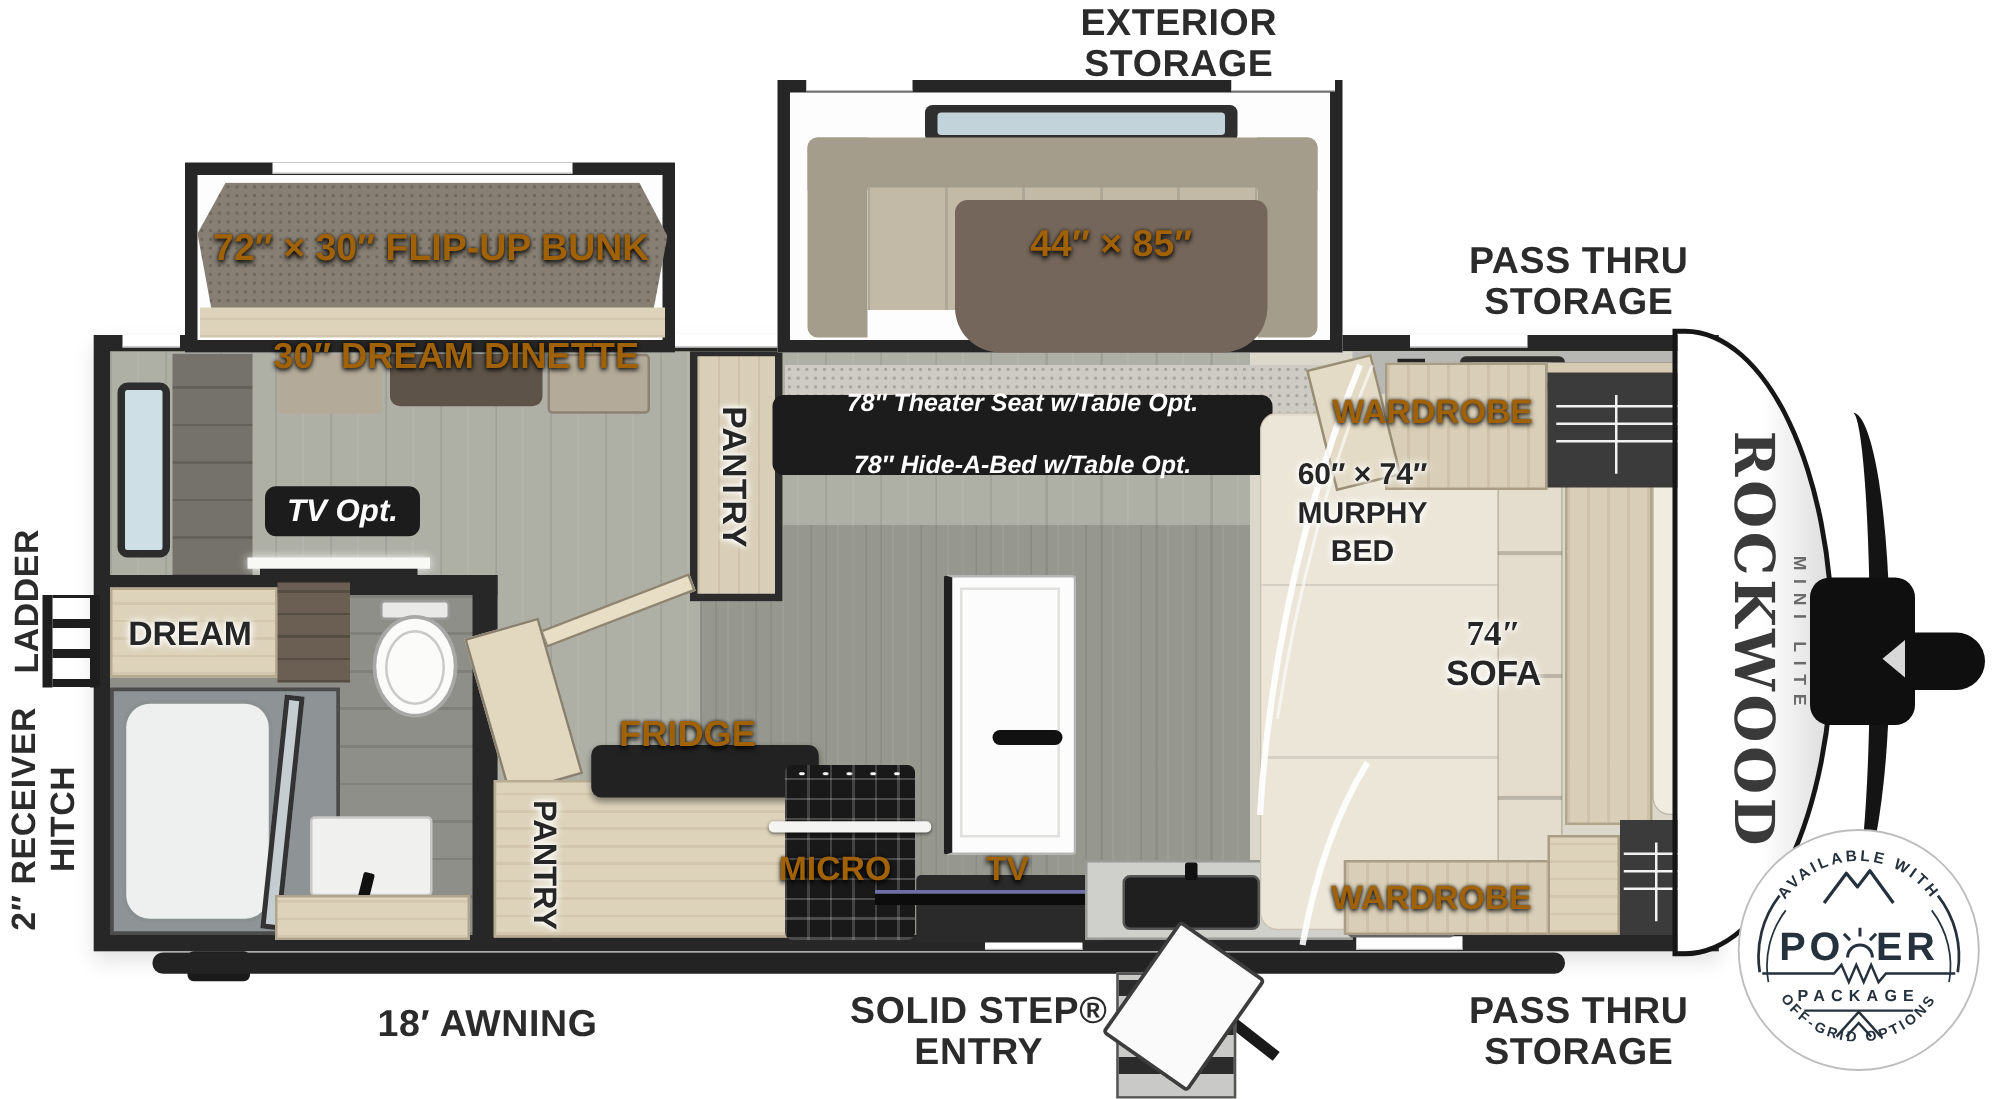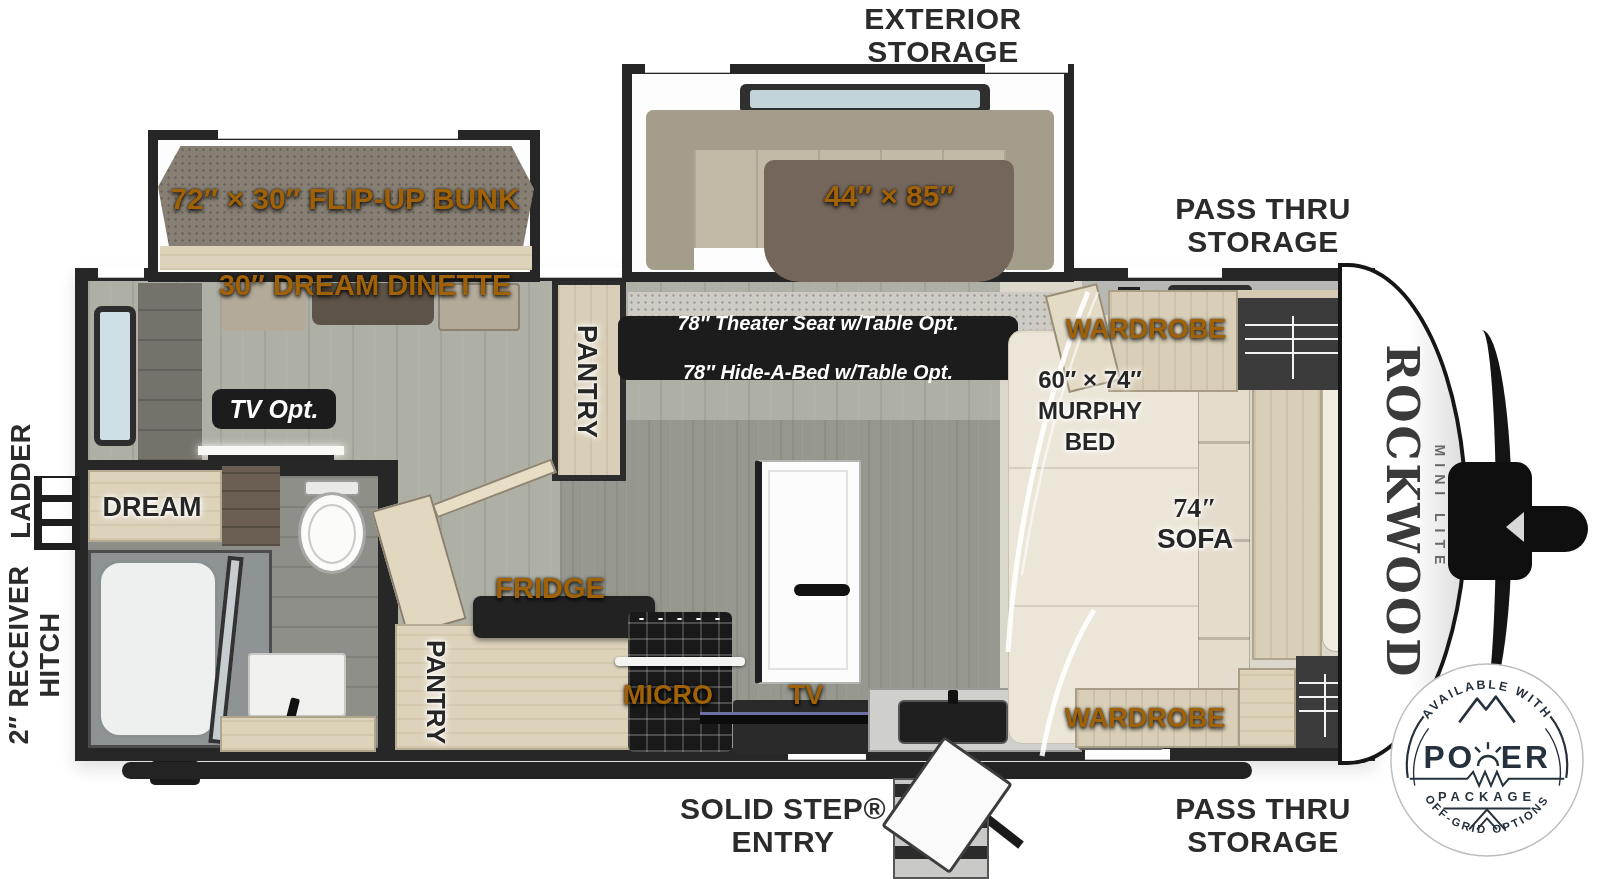--- a/index.html
+++ b/index.html
@@ -210,20 +210,21 @@
     <span style="position:static;display:block;">EXTERIOR</span>
     <span style="position:static;display:block;">STORAGE</span>
   </div>
   <div class="olbl" style="left:1113px;top:192px;width:300px;">
     <span style="position:static;display:block;">PASS THRU</span>
     <span style="position:static;display:block;">STORAGE</span>
   </div>
   <div class="olbl rotm90" style="left:-46px;top:466px;width:132px;height:30px;font-size:27px;">LADDER</div>
   <div class="olbl rotm90" style="left:-84px;top:640px;width:204px;height:30px;font-size:27px;">2″ RECEIVER</div>
   <div class="olbl rotm90" style="left:-53px;top:640px;width:204px;height:30px;font-size:27px;">HITCH</div>
+  <div class="olbl" style="left:240px;top:803px;width:300px;">18′ AWNING</div>
   <div class="olbl" style="left:633px;top:792px;width:300px;">
     <span style="position:static;display:block;">SOLID STEP®</span>
     <span style="position:static;display:block;">ENTRY</span>
   </div>
   <div class="olbl" style="left:1113px;top:792px;width:300px;">
     <span style="position:static;display:block;">PASS THRU</span>
     <span style="position:static;display:block;">STORAGE</span>
   </div>
 
   <svg style="left:1388px;top:661px;width:198px;height:198px;" viewBox="0 0 200 200">

